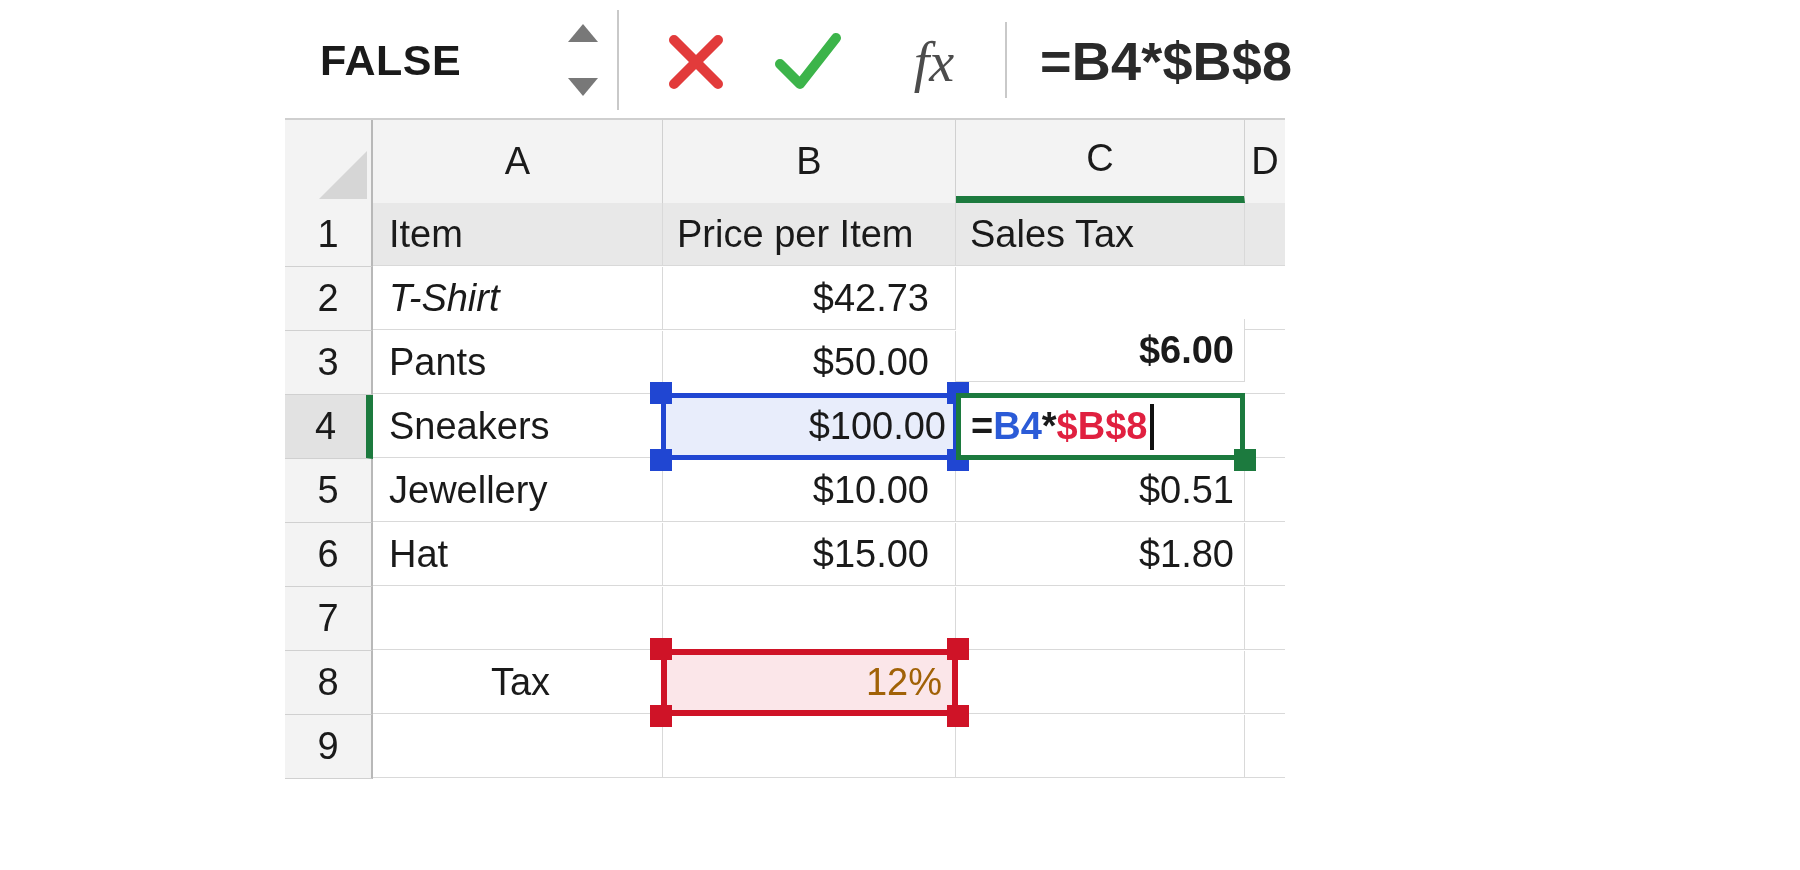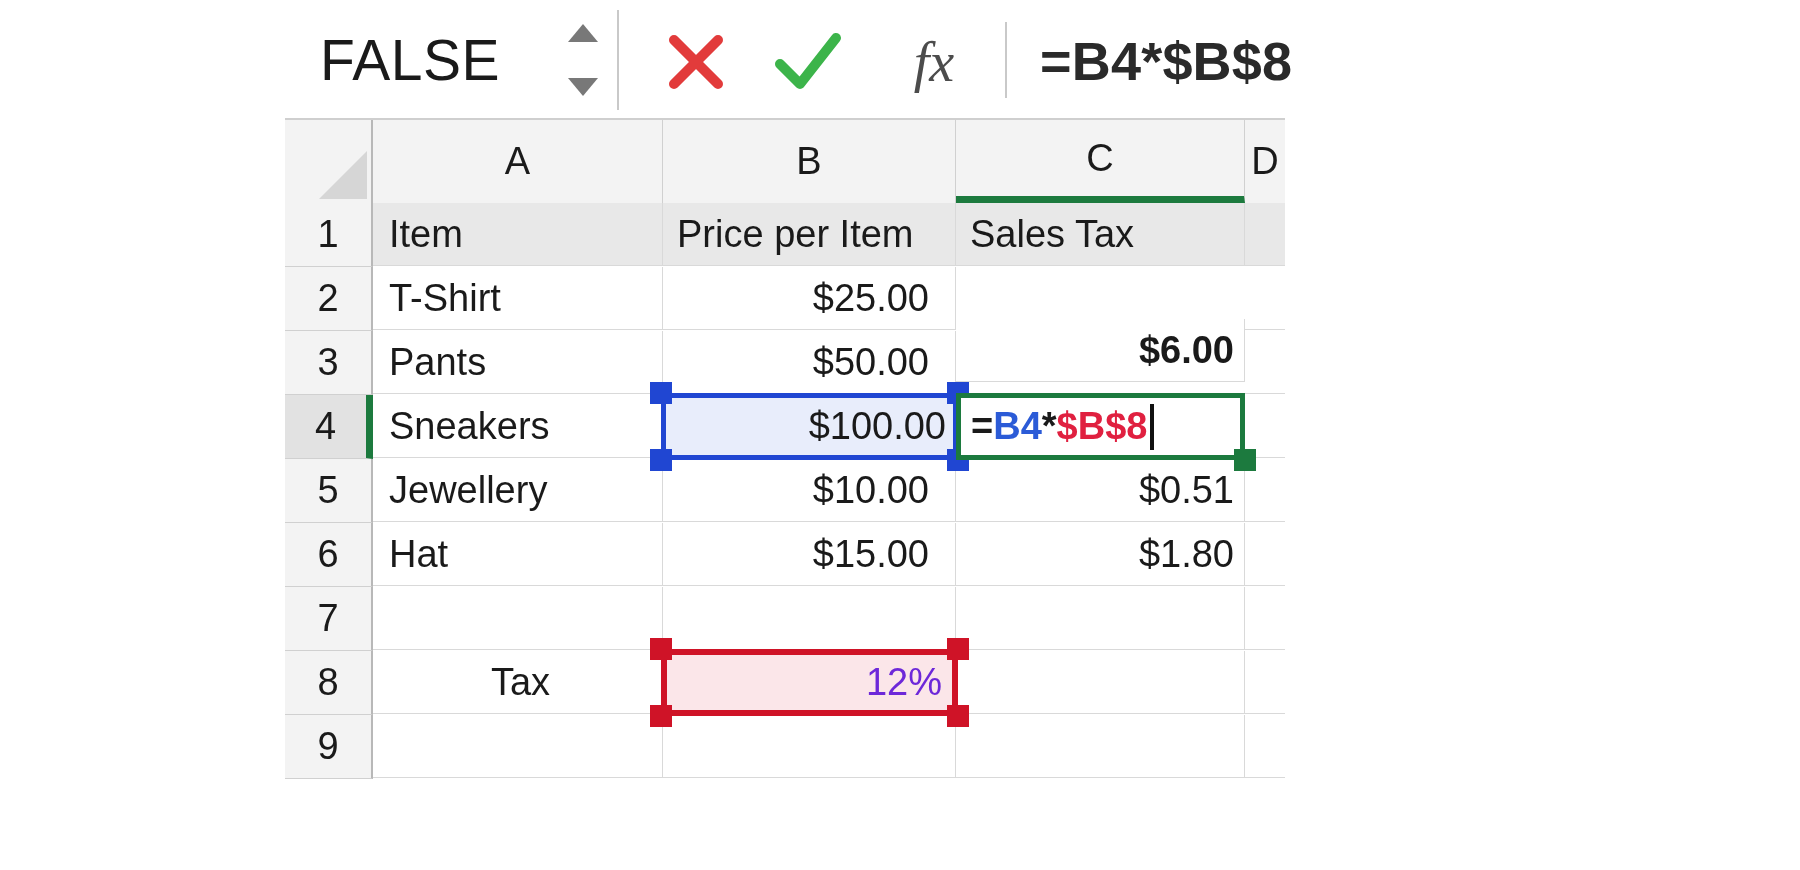--- a/index.html
+++ b/index.html
@@ -20,21 +20,21 @@
     display: flex; align-items: center;
   }
   .namebox {
     position: absolute; left: 285px; top: 14px;
     width: 285px; height: 92px;
     display: flex; align-items: center; justify-content: flex-start;
     padding-left: 35px;
     background: #ffffff;
   }
   .namebox-text {
-    font-size: 57px; font-weight: 400; color: #1a1a1a;
+    font-size: 43px; font-weight: 700; color: #1a1a1a;
     letter-spacing: 0.5px;
   }
   .spinner {
     position: absolute; left: 562px; top: 24px;
     width: 42px; height: 72px;
     display: flex; flex-direction: column; align-items: center; justify-content: space-between;
   }
   .spin-up, .spin-dn {
     width: 0; height: 0;
     border-left: 15px solid transparent;
@@ -264,25 +264,25 @@
         <span>Price per Item</span>
         </div>
       <div class="cell col-c hdrrow" style="top:83px;">
         <span>Sales Tax</span>
         </div>
       <div class="cell col-d hdrrow" style="top:83px;"></div>
 
       <div class="rowhdr" style="top:147px;height:64px;">
         <span>2</span>
         </div>
-      <div class="cell col-a" style="top:147px;">
+      <div class="cell col-a" style="top:147px;font-style:italic;">
         <span>T-Shirt</span>
         </div>
       <div class="cell col-b" style="top:147px;">
-        <span>$25.00</span>
+        <span>$42.73</span>
         </div>
       <div class="cell col-d" style="top:147px;"></div>
 
       <div class="rowhdr" style="top:211px;height:64px;">
         <span>3</span>
         </div>
       <div class="cell col-a" style="top:211px;">
         <span>Pants</span>
         </div>
       <div class="cell col-b" style="top:211px;">
@@ -382,21 +382,21 @@
         <span class="tok-op">=</span>
           <span class="tok-b4">B4</span>
           <span class="tok-op">*</span>
           <span class="tok-abs">$B$8</span>
           <span class="caret"></span>
       </div>
       <div class="fill-handle" style="left:949px;top:329px;"></div>
 
       <div class="ref-fill-red" style="left:378px;top:531px;width:293px;height:63px;"></div>
       <div class="ref-border-red" style="left:376px;top:529px;width:297px;height:67px;"></div>
-      <div style="position:absolute;left:378px;top:531px;width:293px;height:63px;display:flex;align-items:center;justify-content:flex-end;padding-right:14px;font-size:38px;color:#6d28d9;">
+      <div style="position:absolute;left:378px;top:531px;width:293px;height:63px;display:flex;align-items:center;justify-content:flex-end;padding-right:14px;font-size:38px;color:#a16207;">
         <span>12%</span>
       </div>
       <div class="handle red" style="left:365px;top:518px;"></div>
       <div class="handle red" style="left:662px;top:518px;"></div>
       <div class="handle red" style="left:365px;top:585px;"></div>
       <div class="handle red" style="left:662px;top:585px;"></div>
 
     </div>
   </div>
 

